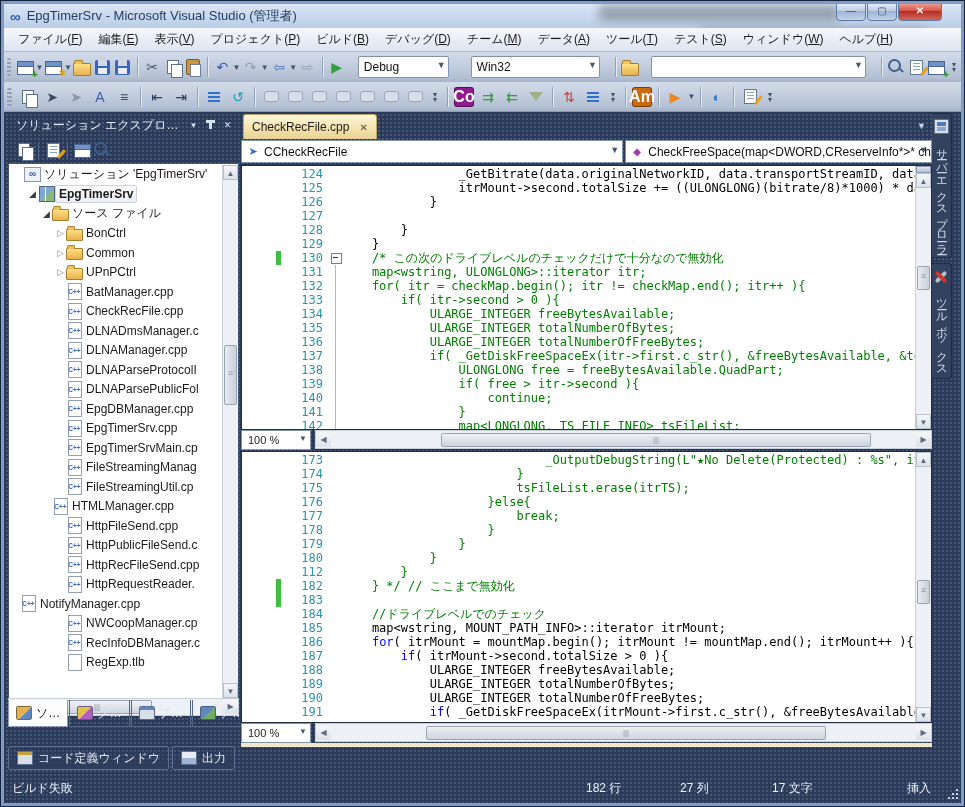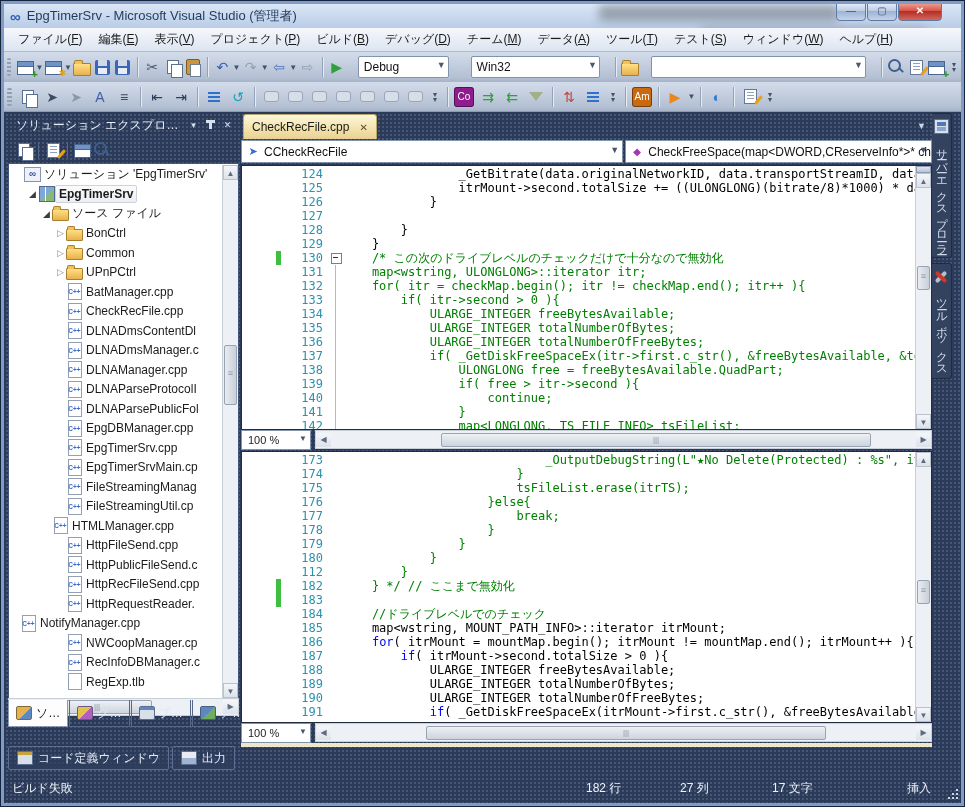--- a/index.html
+++ b/index.html
@@ -38,21 +38,21 @@
     background:repeating-linear-gradient(#8f9fb6 0 2px,transparent 2px 4px);border-radius:2px;}
   .tb-sep{width:1px;height:20px;background:#93a2b8;margin:0 4px;box-shadow:1px 0 0 #e6ecf4;}
   .tbi{position:relative;width:22px;height:22px;margin:0 1px;border-radius:3px;display:flex;
     align-items:center;justify-content:center;font-size:14px;}
   .tbi .glyph{line-height:1;}
   .tb-dd{width:9px;color:#42526b;font-size:8px;text-align:center;}
   .tb-ovf{width:12px;color:#42526b;font-size:8px;line-height:5px;text-align:center;margin:0 2px;}
   .tb-combo{height:20px;background:#fff;border:1px solid #8193ad;border-radius:2px;
     font-size:12px;color:#111;display:flex;align-items:center;padding-left:5px;margin:0 11px;position:relative;}
   .tb-combo .cdd{position:absolute;right:2px;top:3px;color:#4a5a72;font-size:9px;}
-  .badge{font-size:10px;font-weight:normal;color:#fff;border-radius:3px;width:18px;height:18px;
+  .badge{font-size:16px;font-weight:bold;color:#fff;border-radius:3px;width:18px;height:18px;
     display:flex;align-items:center;justify-content:center;border:1px solid rgba(0,0,0,.4);}
   
   .sh{position:relative;display:inline-block;}
   .sh-floppy{width:15px;height:15px;background:#3b66b5;border-radius:2px;}
   .sh-floppy:before{content:"";position:absolute;left:3px;top:0;width:9px;height:6px;background:#cfd9ea;}
   .sh-floppy:after{content:"";position:absolute;left:3px;bottom:1px;width:9px;height:6px;background:#e8edf5;}
   .sh-folder{width:16px;height:11px;background:linear-gradient(#ffe084,#e7b14e);border:1px solid #a97f2c;border-radius:1px;margin-top:4px;}
   .sh-folder:before{content:"";position:absolute;top:-4px;left:0;width:7px;height:3px;background:#eec35e;border:1px solid #a97f2c;border-bottom:none;border-radius:2px 2px 0 0;}
   .sh-copy{width:10px;height:12px;background:#fff;border:1px solid #5a708e;}
   .sh-copy:before{content:"";position:absolute;left:3px;top:3px;width:10px;height:12px;background:#fff;border:1px solid #5a708e;}
@@ -472,27 +472,20 @@
             <span class="ti">
               <span class="ti-cpp">C++</span>
             </span>
             <span class="lab">CheckRecFile.cpp</span>
           </div>
           <div class="titem" style="padding-left: 46px;">
             <span class="exp"></span>
             <span class="ti">
               <span class="ti-cpp">C++</span>
             </span>
-            <span class="lab">DLNADmsContentDl</span>
-          </div>
-          <div class="titem" style="padding-left: 46px;">
-            <span class="exp"></span>
-            <span class="ti">
-              <span class="ti-cpp">C++</span>
-            </span>
             <span class="lab">DLNADmsManager.c</span>
           </div>
           <div class="titem" style="padding-left: 46px;">
             <span class="exp"></span>
             <span class="ti">
               <span class="ti-cpp">C++</span>
             </span>
             <span class="lab">DLNAManager.cpp</span>
           </div>
           <div class="titem" style="padding-left: 46px;">

